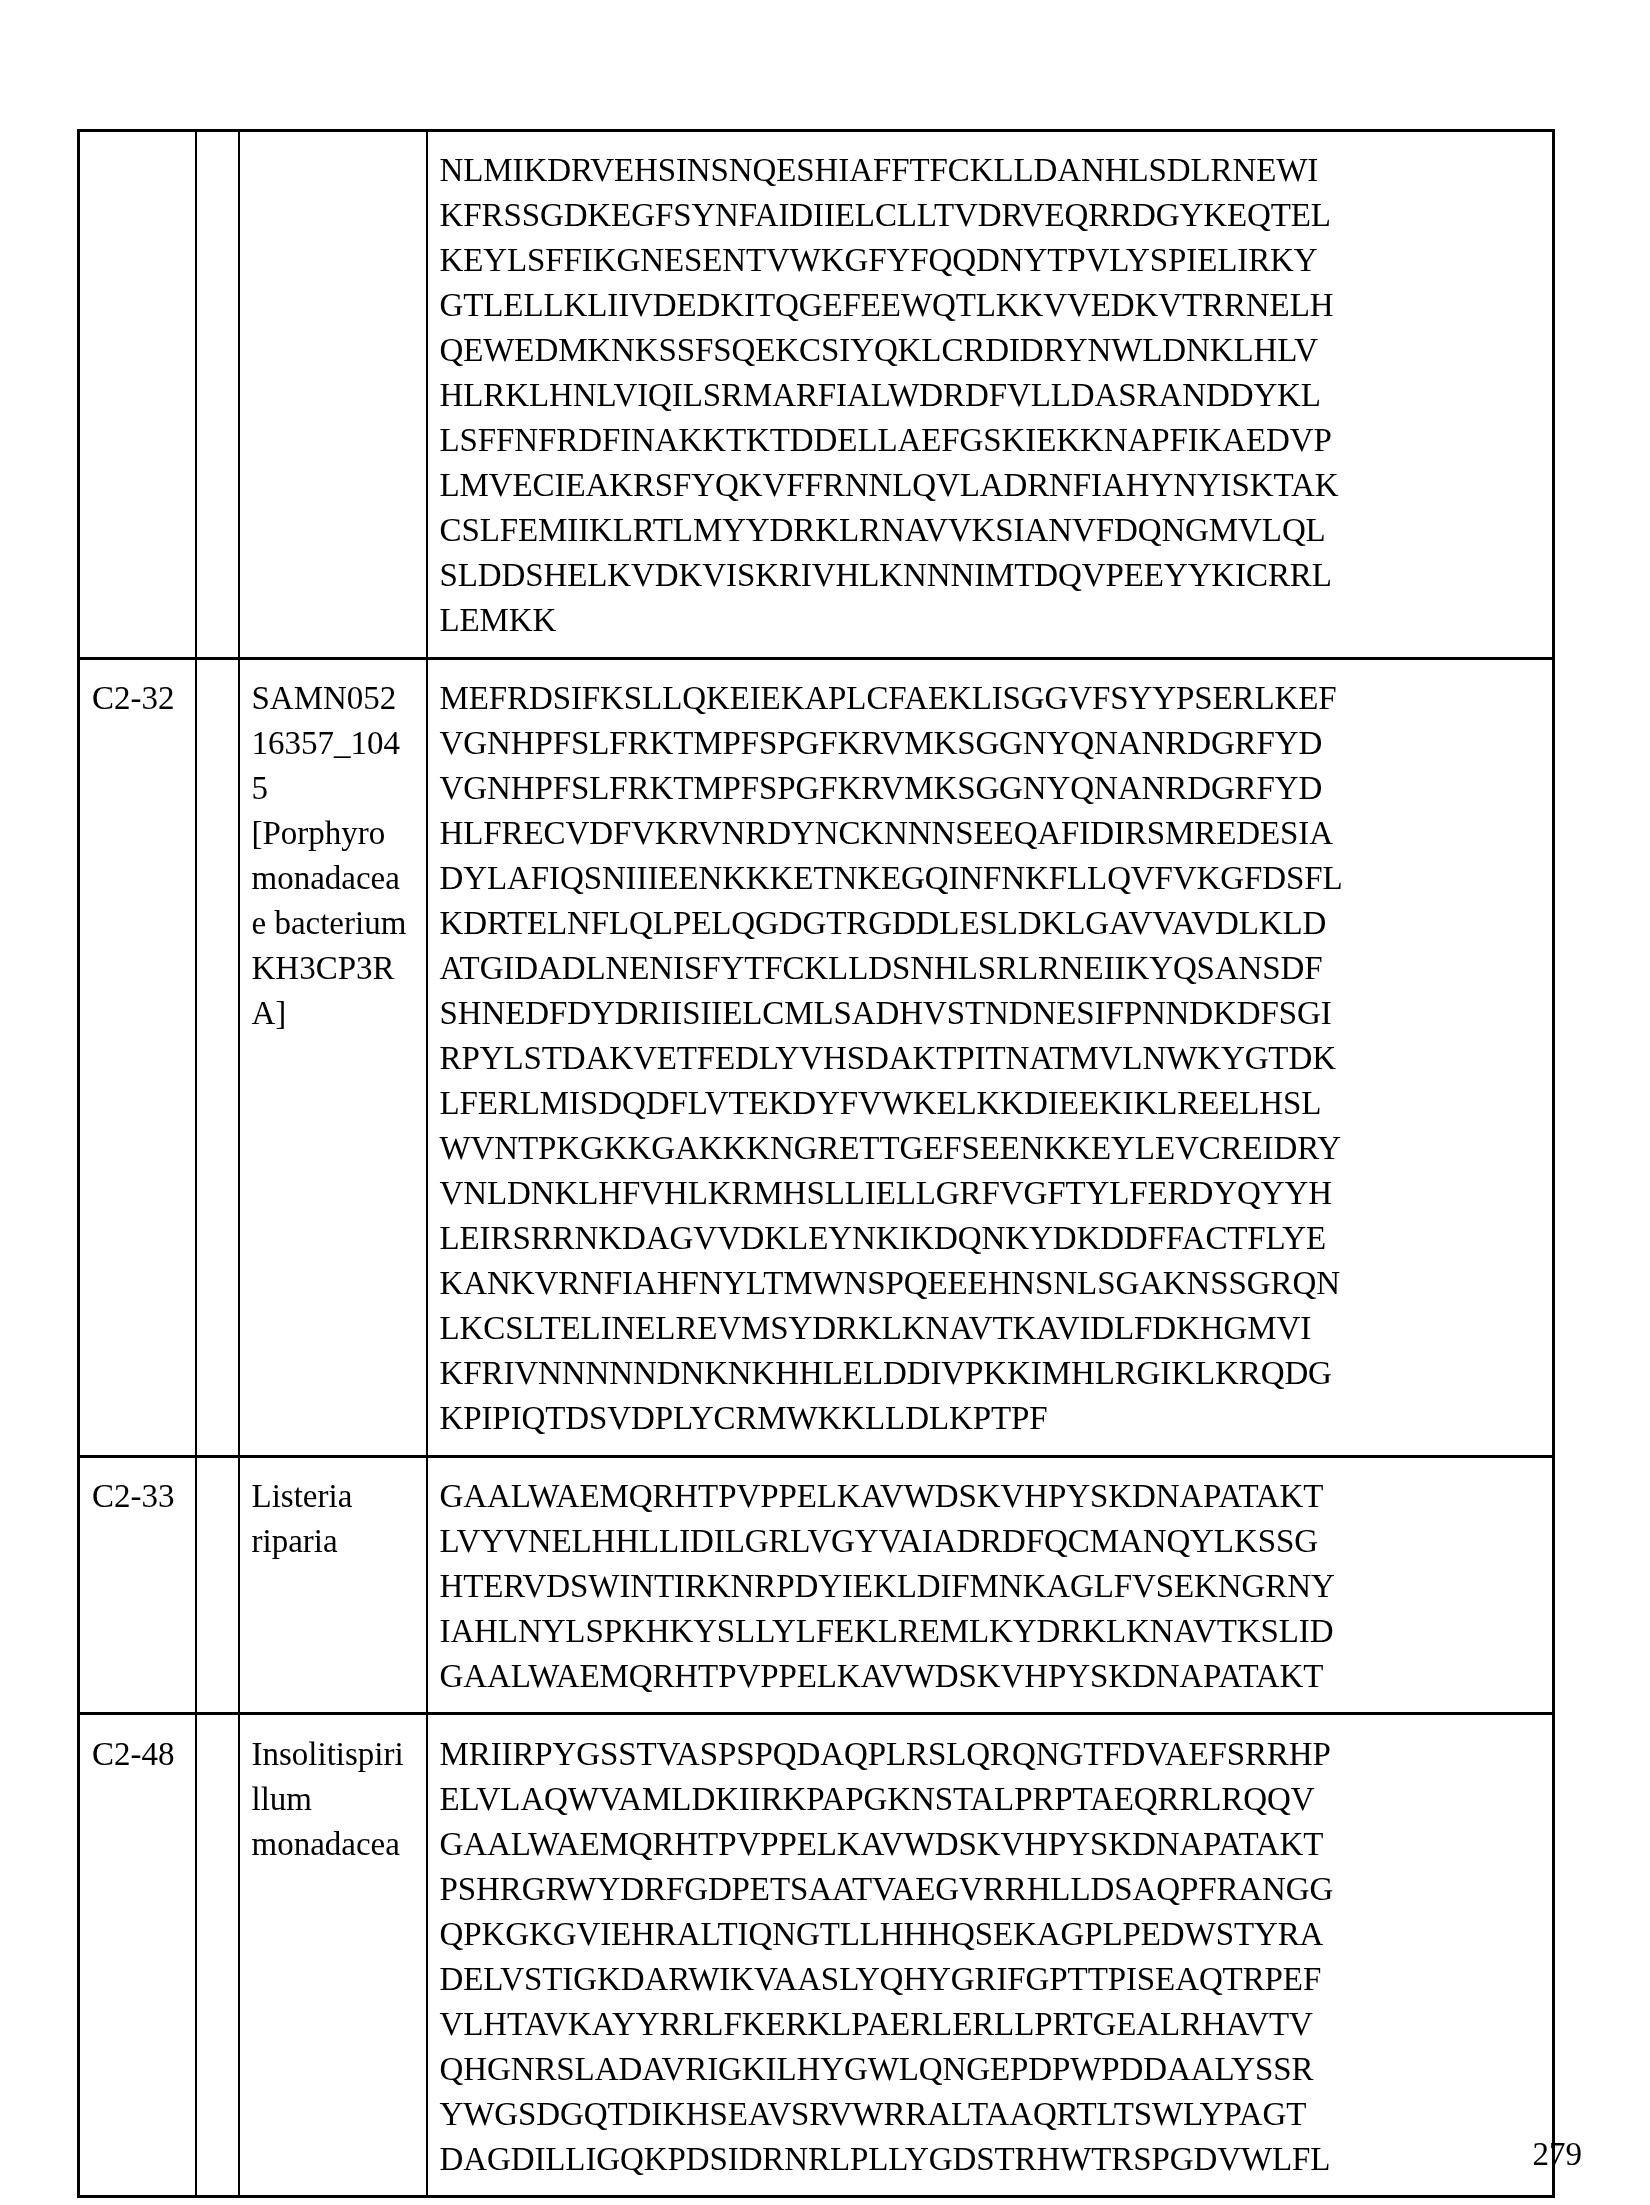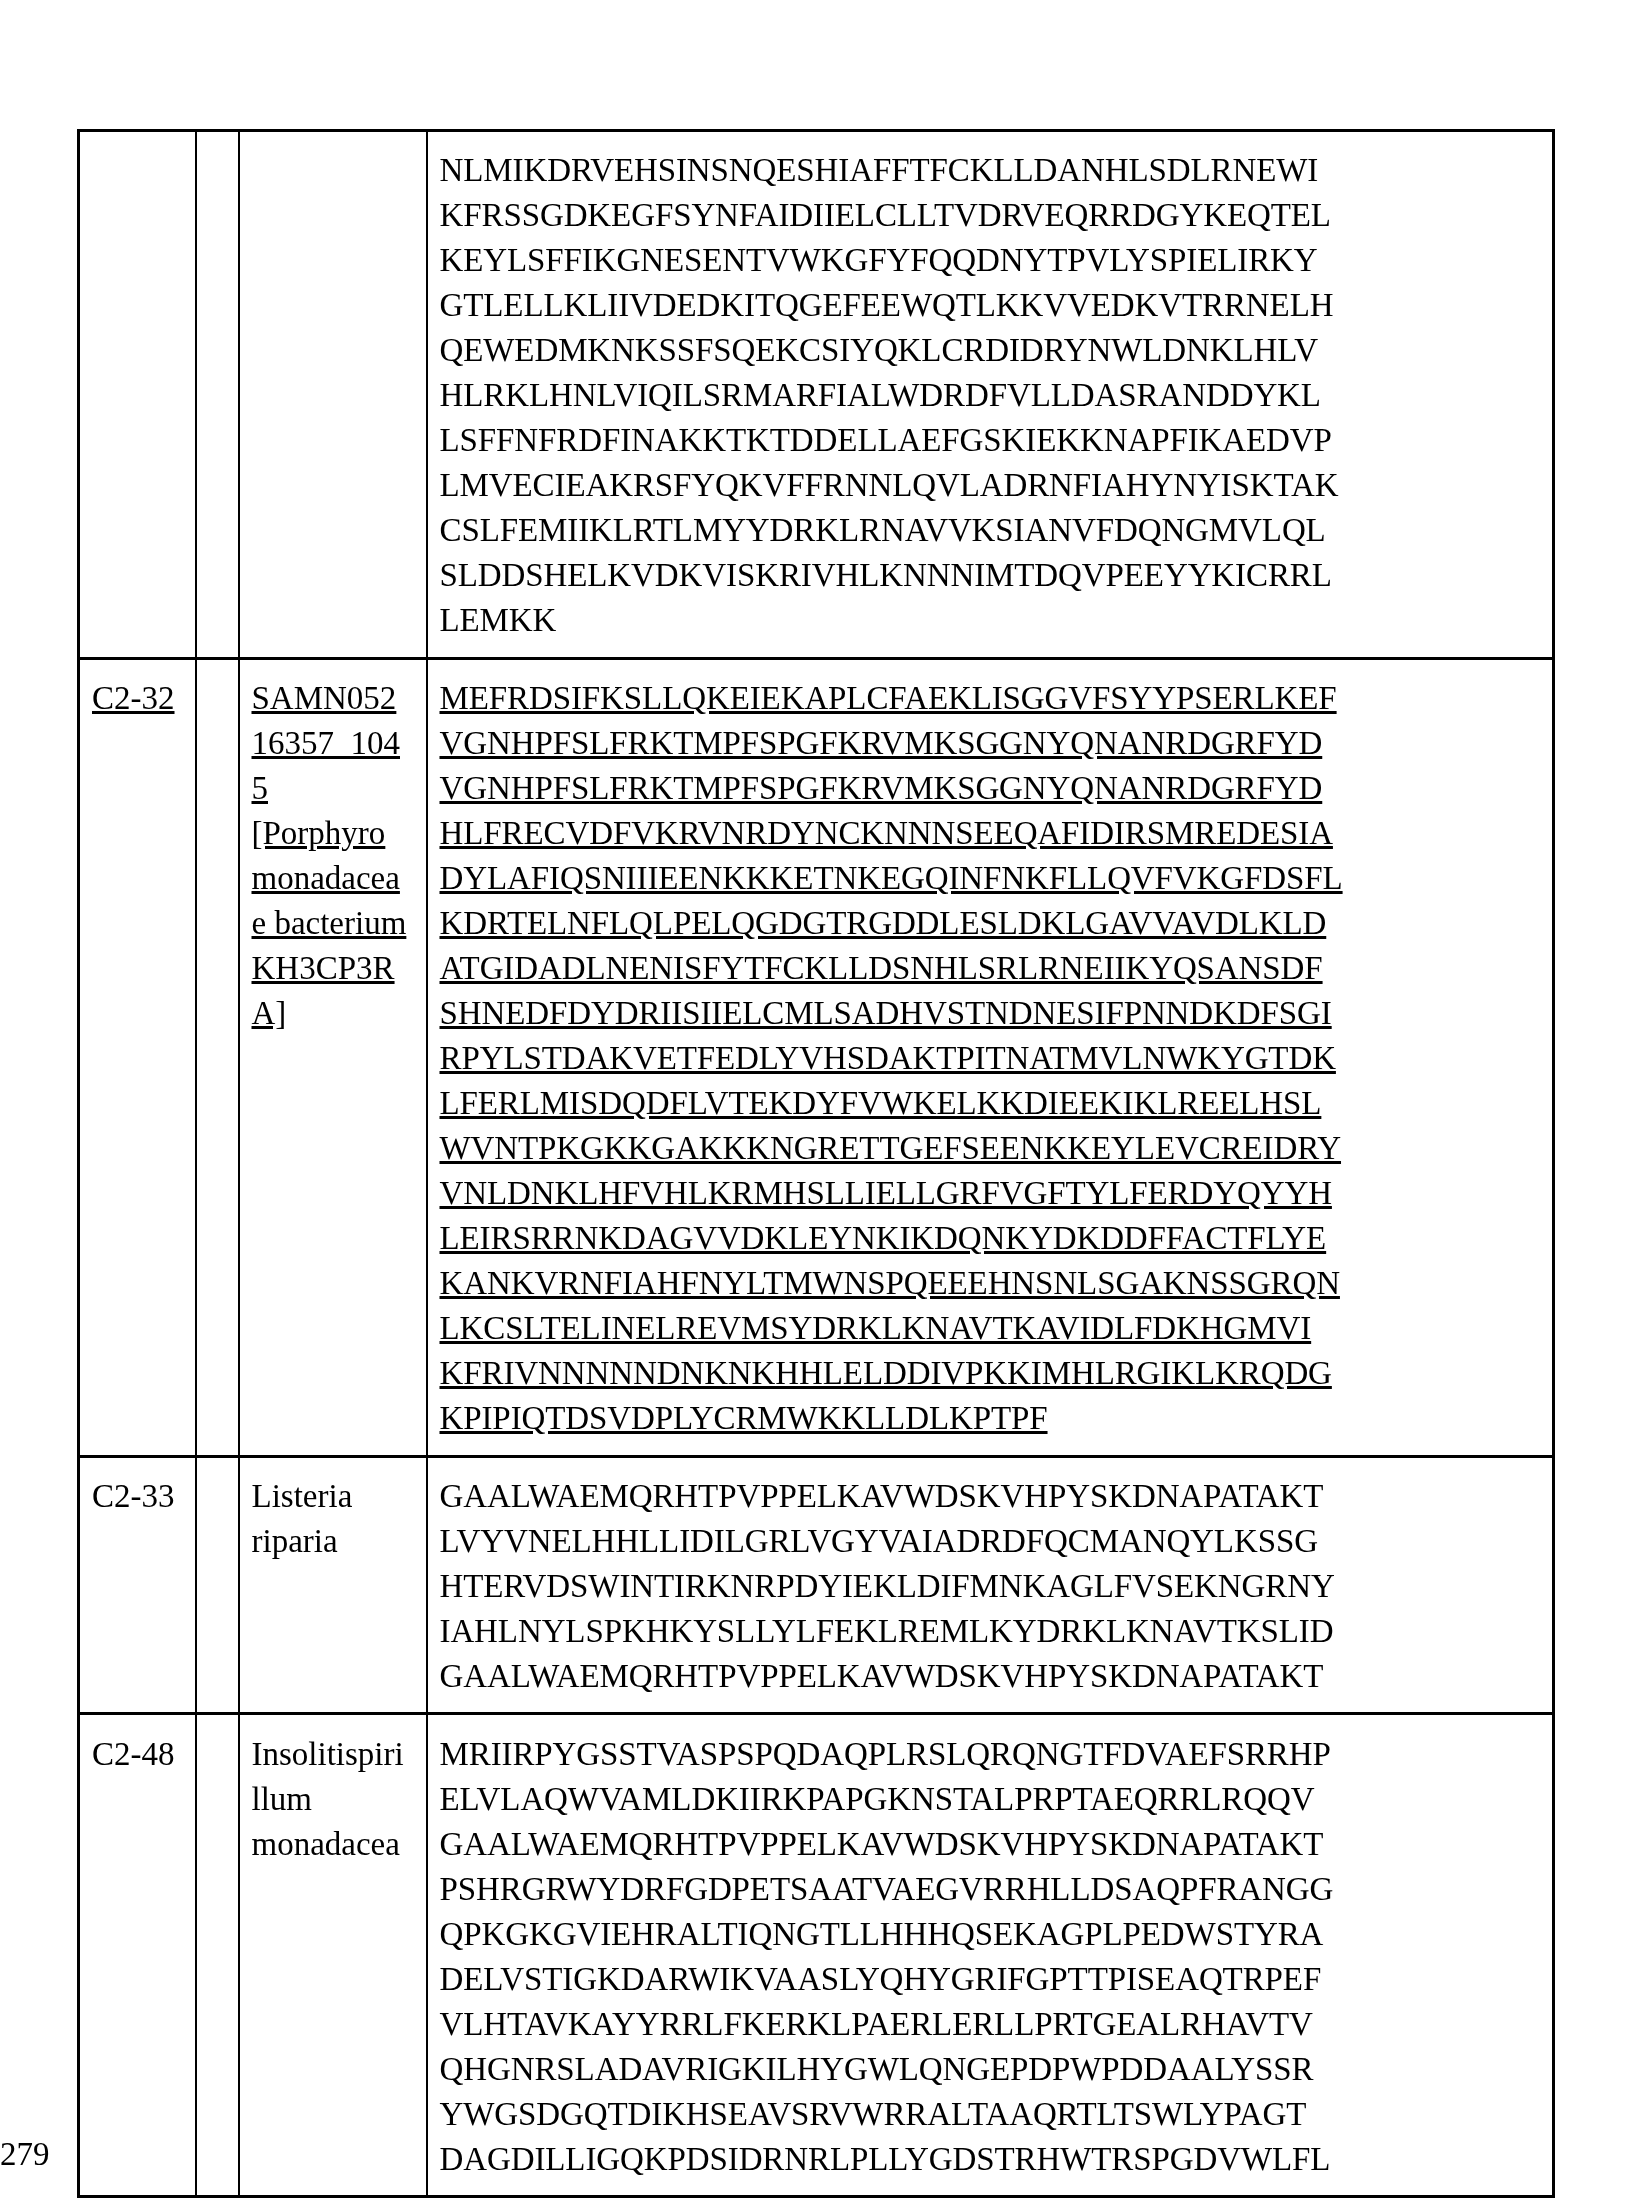--- a/index.html
+++ b/index.html
@@ -16,26 +16,26 @@
       padding: 16.4px 12px 13.4px 12px;
     }
     .page-table tr { border-bottom: 3.7px solid #000; }
     .c1 { width: 117px; }
     .c2 { width: 43px; }
     .c3 { width: 188px; }
     .c4 { width: auto; }
     .seq-line { display: block; white-space: nowrap; letter-spacing: -0.1px; }
     .org-line { display: block; white-space: nowrap; }
     .row-first td { height: 481px; }
-    .row-c2-32 td { height: 729px; text-decoration: underline; }
+    .row-c2-32 td { height: 729px; }
     .row-c2-33 td { height: 216px; }
     .row-c2-34 td { height: 439px; }
     .page-number {
       position: absolute; left: 0; width: 1582px; top: 2136px;
-      text-align: left; font-size: 33px;
+      text-align: right; font-size: 33px;
     }
   </style>
 </head>
 <body>
 
 <table class="page-table">
   <colgroup>
     <col class="c1">
       <col class="c2">
       <col class="c3">

